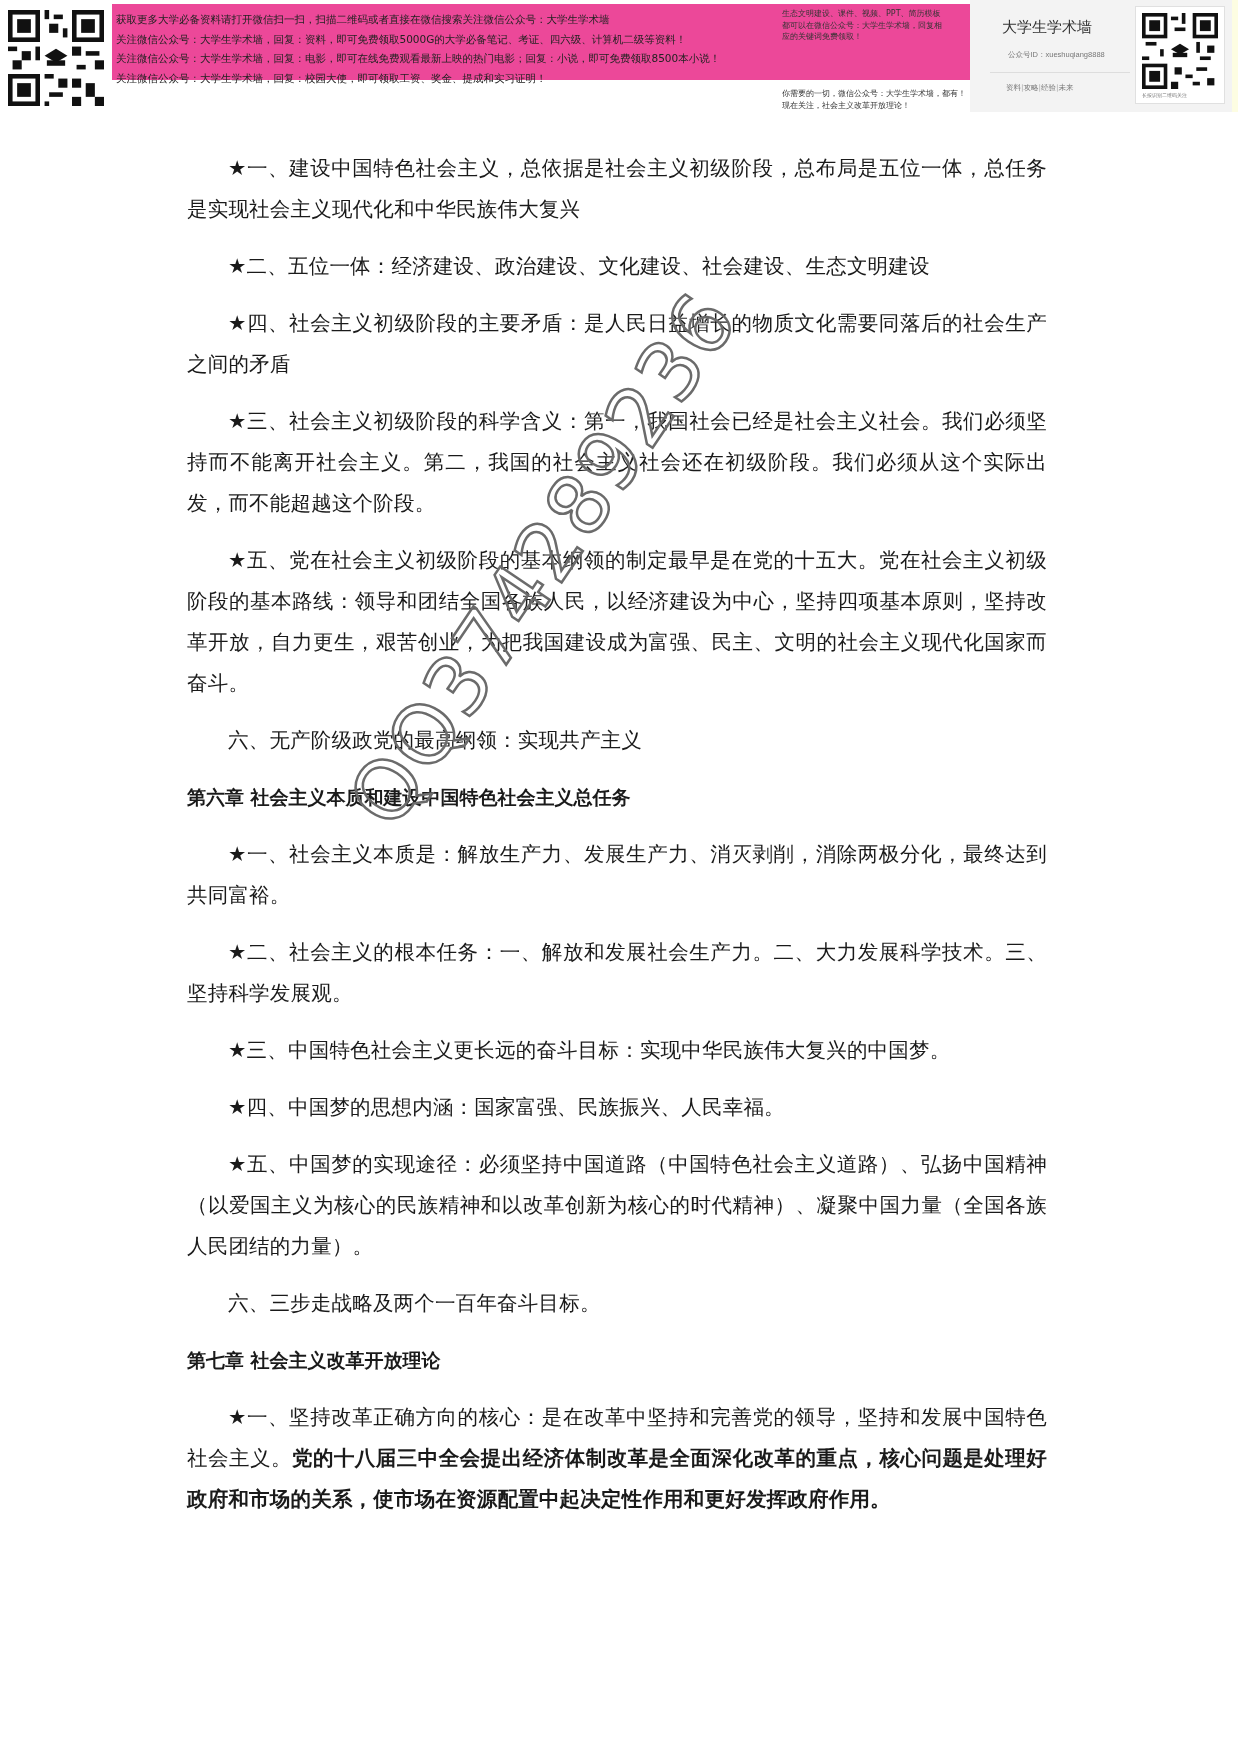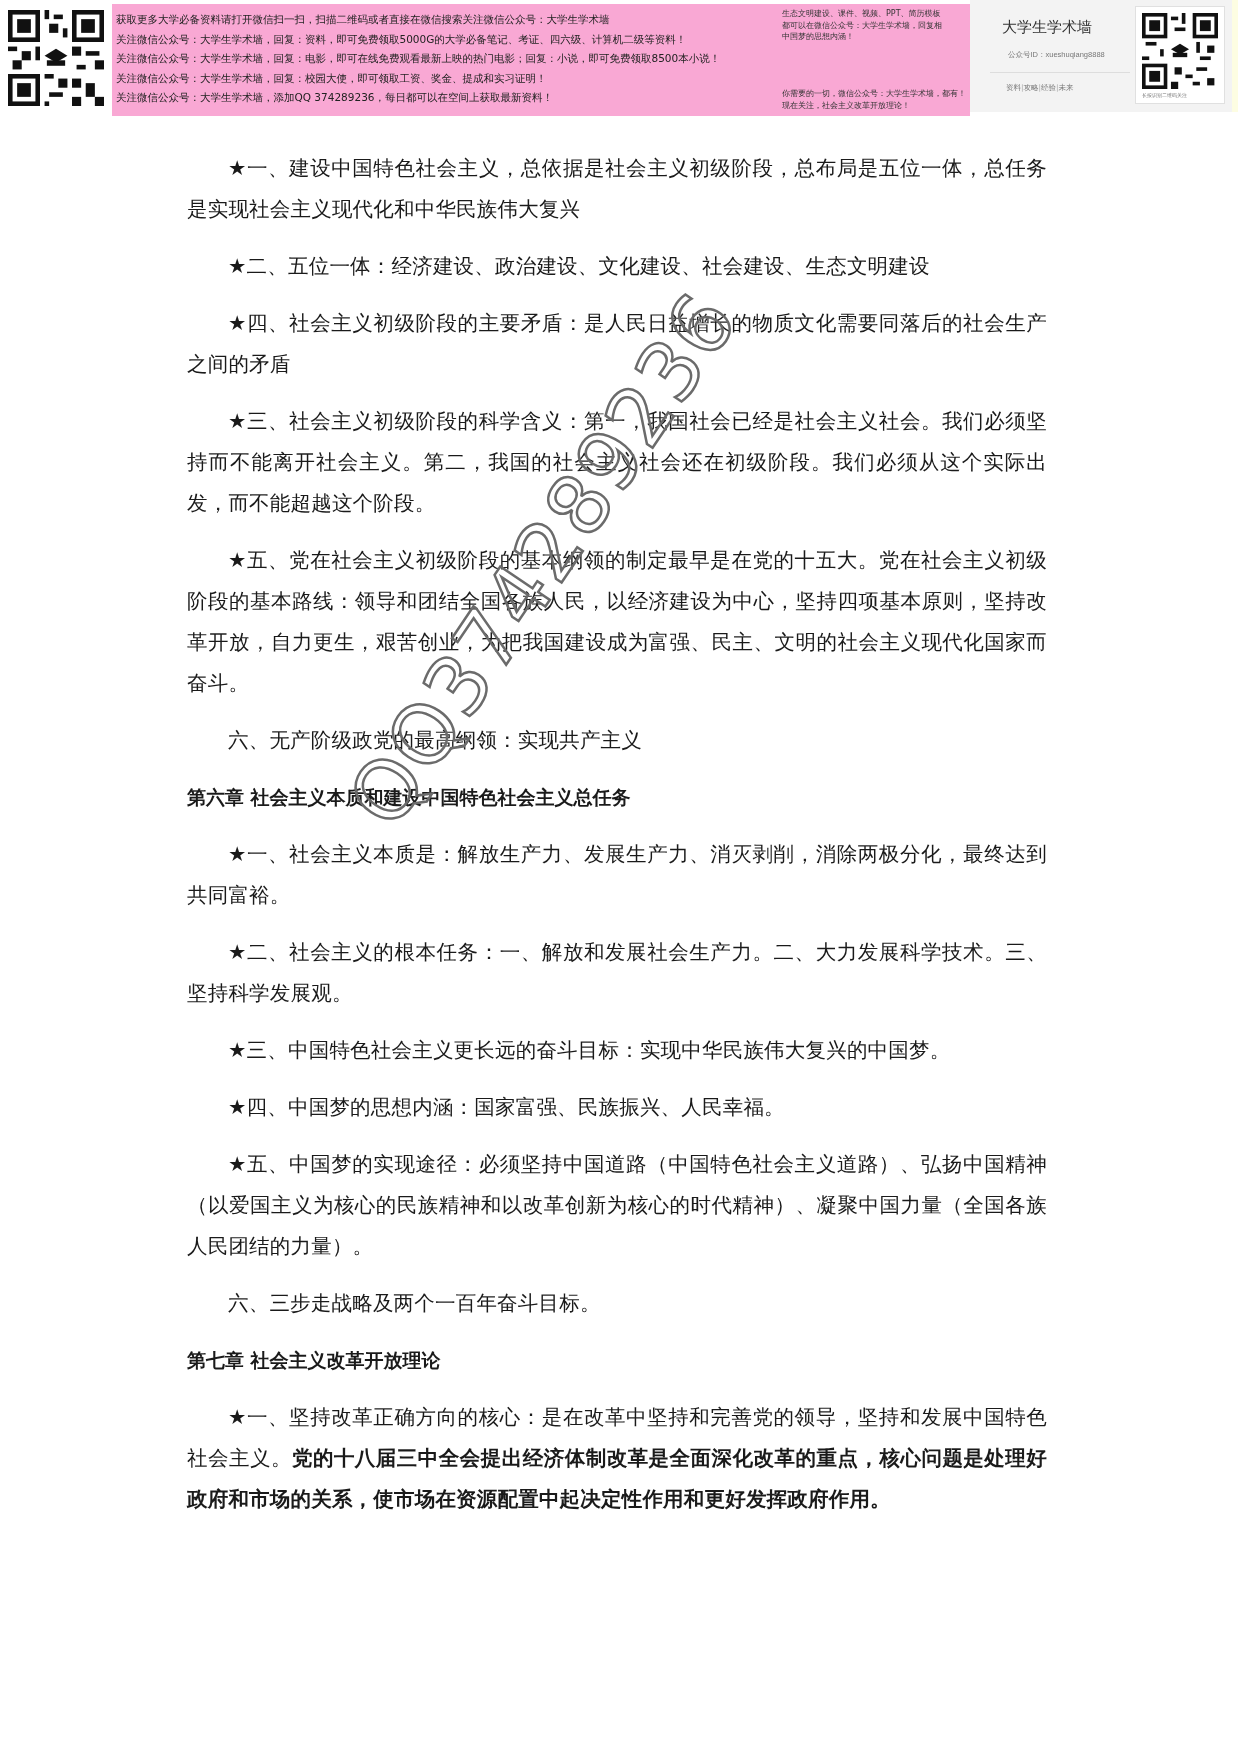--- a/index.html
+++ b/index.html
@@ -3,21 +3,21 @@
 <meta charset="utf-8">
 <style>
   html, body { margin: 0; padding: 0; background: #ffffff; }
   body { width: 1241px; height: 1754px; position: relative; overflow: hidden;
          font-family: "DejaVu Serif", "Liberation Serif", serif; color: #1a1a1a; }
 
   
   .banner { position: absolute; left: 0; top: 0; width: 1241px; height: 112px; }
   .qr { position: absolute; background: #fff; }
   .qr-left { left: 8px; top: 10px; width: 96px; height: 96px; }
-  .banner-main { position: absolute; left: 112px; top: 4px; width: 858px; height: 112px; background: #f9a8d4; }
+  .banner-main { position: absolute; left: 112px; top: 4px; width: 858px; height: 76px; background: #ec4899; }
   .banner-lines { position: absolute; left: 4px; top: 6px; font-family: "DejaVu Sans", sans-serif; font-size: 10.5px; line-height: 19.5px; color: #222; white-space: nowrap; }
   .banner-note { position: absolute; left: 670px; font-family: "DejaVu Sans", sans-serif; font-size: 8px; line-height: 11.5px; color: #333; white-space: nowrap; }
   .note-top { top: 4px; }
   .note-bottom { top: 84px; }
   .card { position: absolute; left: 970px; top: 0; width: 262px; height: 112px; background: #f3f3f3; border-right: 6px solid #fdfde2; }
   .card-title { position: absolute; left: 32px; top: 18px; font-family: Liberation Sans, sans-serif; font-size: 15px; color: #333; }
   .card-id { position: absolute; left: 38px; top: 50px; font-family: Liberation Sans, sans-serif; font-size: 7.5px; color: #777; }
   .card-divider { position: absolute; left: 20px; top: 72px; width: 140px; height: 1px; background: #ddd; }
   .card-menu { position: absolute; left: 36px; top: 83px; font-family: "DejaVu Sans", sans-serif; font-size: 7.5px; color: #777; display: flex; gap: 0; }
   .card-menu .sep { color: #aaa; }
@@ -80,26 +80,25 @@
       </g>
     </svg>
   </div>
 
   <div class="banner-main">
     <div class="banner-lines">
       <div>获取更多大学必备资料请打开微信扫一扫，扫描二维码或者直接在微信搜索关注微信公众号：大学生学术墙</div>
       <div>关注微信公众号：大学生学术墙，回复：资料，即可免费领取5000G的大学必备笔记、考证、四六级、计算机二级等资料！</div>
       <div>关注微信公众号：大学生学术墙，回复：电影，即可在线免费观看最新上映的热门电影；回复：小说，即可免费领取8500本小说！</div>
       <div>关注微信公众号：大学生学术墙，回复：校园大使，即可领取工资、奖金、提成和实习证明！</div>
-      <div>关注微信公众号：大学生学术墙，添加QQ 374289236，每日都可以在空间上获取最新资料！</div>
     </div>
     <div class="banner-note note-top">
       <div>生态文明建设、课件、视频、PPT、简历模板</div>
       <div>都可以在微信公众号：大学生学术墙，回复相</div>
-      <div>中国梦的思想内涵！</div>
+      <div>应的关键词免费领取！</div>
     </div>
     <div class="banner-note note-bottom">
       <div>你需要的一切，微信公众号：大学生学术墙，都有！</div>
       <div>现在关注，社会主义改革开放理论！</div>
     </div>
   </div>
 
   <div class="card">
     <div class="card-title">大学生学术墙</div>
     <div class="card-id">公众号ID：xueshuqiang8888</div>

